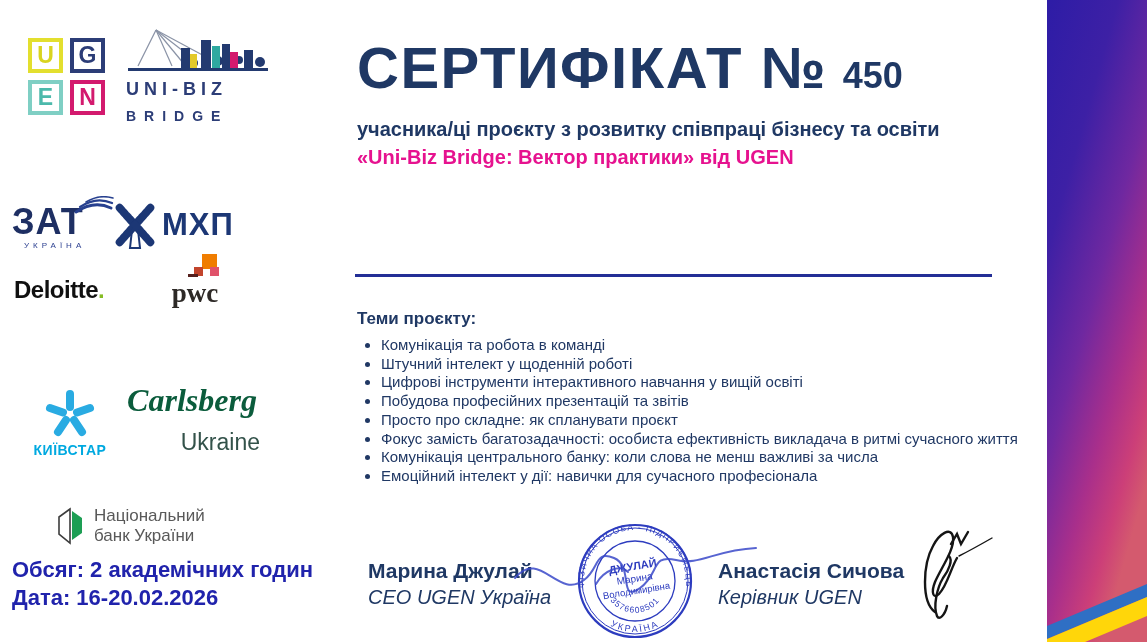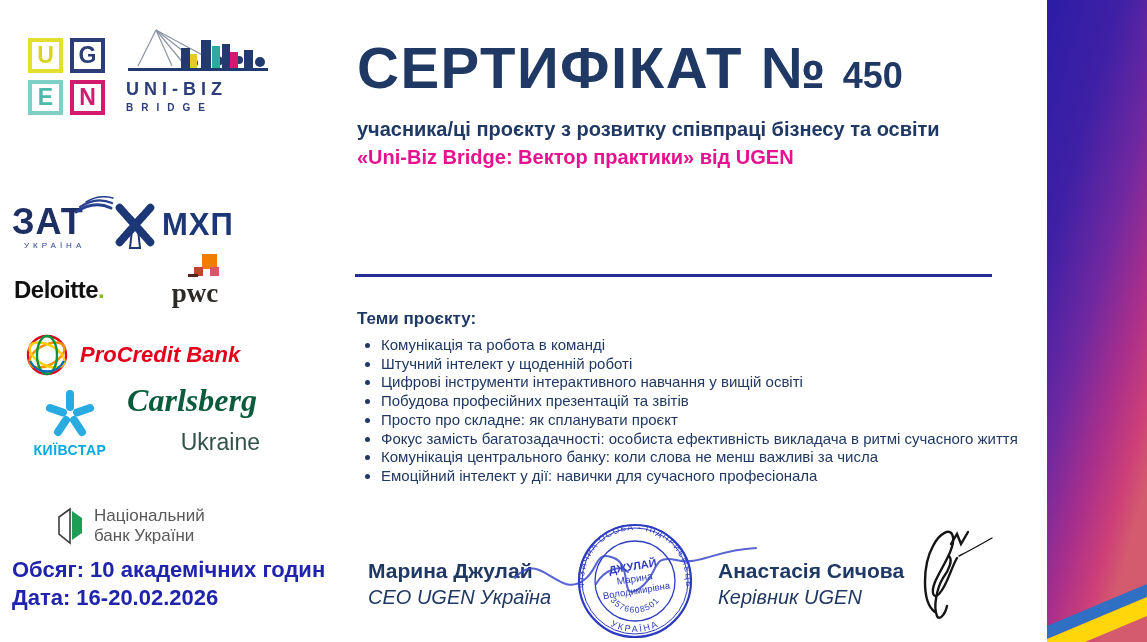--- a/index.html
+++ b/index.html
@@ -12,21 +12,21 @@
   
   .ugen-logo{position:absolute;left:28px;top:38px;display:grid;grid-template-columns:35px 35px;grid-gap:7px;}
   .ugen-cell{width:35px;height:35px;box-sizing:border-box;border:4px solid;display:flex;align-items:center;justify-content:center;
     font-weight:bold;font-size:23px;line-height:1;}
   .ugen-u{border-color:#e3df2e;color:#d9d41f;}
   .ugen-g{border-color:#2c3d77;color:#2c3d77;}
   .ugen-e{border-color:#7fcfc4;color:#4cb9ab;}
   .ugen-n{border-color:#d31a6e;color:#d31a6e;}
   .unibiz{position:absolute;left:126px;top:26px;width:148px;text-align:left;}
   .unibiz-line1{color:#2c3d77;font-weight:bold;font-size:18px;letter-spacing:5px;margin-top:1px;}
-  .unibiz-line2{color:#2c3d77;font-weight:600;font-size:10px;letter-spacing:8px;margin-top:2px;}
+  .unibiz-line2{color:#2c3d77;font-weight:600;font-size:14px;letter-spacing:8px;margin-top:8px;}
   
   .bat-logo{position:absolute;left:12px;top:196px;}
   .mhp-logo{position:absolute;left:112px;top:200px;display:flex;align-items:center;gap:4px;}
   .mhp-text{font-weight:bold;font-size:31px;color:#1c3775;letter-spacing:1px;}
   .deloitte-logo{position:absolute;left:14px;top:276px;font-weight:800;font-size:24px;color:#101010;letter-spacing:-0.5px;}
   .deloitte-dot{color:#86bc25;}
   .pwc-logo{position:absolute;left:160px;top:254px;width:70px;text-align:center;}
   .pwc-mark{position:relative;height:26px;margin-left:28px;}
   .pwc-mark span{position:absolute;display:block;}
   .pwc-text{font-family:"Liberation Serif",serif;font-weight:bold;font-size:27px;color:#2d2926;line-height:1;}
@@ -148,32 +148,20 @@
   <div class="pwc-logo">
     <div class="pwc-mark">
       <span style="left:14px;top:0;width:15px;height:15px;background:#f07d00;"></span>
       <span style="left:6px;top:13px;width:9px;height:9px;background:#c2442c;"></span>
       <span style="left:22px;top:13px;width:9px;height:9px;background:#e0526a;"></span>
       <span style="left:0;top:20px;width:10px;height:3px;background:#55201d;"></span>
     </div>
     <div class="pwc-text">pwc</div>
   </div>
 
-  <div class="procredit-logo">
-    <svg width="46" height="46" viewBox="0 0 46 46">
-      <g fill="none" stroke-width="2.4">
-        <circle cx="23" cy="23" r="19" stroke="#e2001a"></circle>
-        <ellipse cx="23" cy="23" rx="19" ry="10" transform="rotate(-28 23 23)" stroke="#f39200"></ellipse>
-        <ellipse cx="23" cy="23" rx="19" ry="10" transform="rotate(28 23 23)" stroke="#ffcf00"></ellipse>
-        <ellipse cx="23" cy="23" rx="10" ry="19" stroke="#009640"></ellipse>
-        <path d="M6 29 A 19 19 0 0 0 40 29" stroke="#0069b4"></path>
-      </g>
-    </svg>
-    <span class="procredit-text">ProCredit Bank</span>
-  </div>
 
   <div class="kyivstar-logo">
     <svg width="64" height="52" viewBox="0 0 64 52">
       <g stroke="#29abe2" stroke-width="8" stroke-linecap="round">
         <line x1="32" y1="8" x2="32" y2="21"></line>
         <line x1="12" y1="22" x2="25" y2="26.5"></line>
         <line x1="52" y1="22" x2="39" y2="26.5"></line>
         <line x1="20" y1="46" x2="28" y2="34"></line>
         <line x1="44" y1="46" x2="36" y2="34"></line>
       </g>
@@ -191,21 +179,21 @@
       <polygon points="14,2 3,10 3,27 14,36" fill="none" stroke="#3c3c3c" stroke-width="1.6"></polygon>
       <polygon points="16,4 26,11 26,26 16,33" fill="#1d9e54"></polygon>
     </svg>
     <div class="nbu-text">
       <div>Національний</div>
       <div>банк України</div>
     </div>
   </div>
 
   <div class="meta-block">
-    <div>Обсяг: 10 академічних годин</div>
+    <div>Обсяг: 2 академічних годин</div>
     <div>Дата: 16-20.02.2026</div>
   </div>
 
   <div class="title-row">
     <span class="title">СЕРТИФІКАТ №</span>
     <span class="cert-number">450</span>
   </div>
   <div class="subtitle1">учасника/ці проєкту з розвитку співпраці бізнесу та освіти</div>
   <div class="subtitle2">«Uni-Biz Bridge: Вектор практики» від UGEN</div>
 

